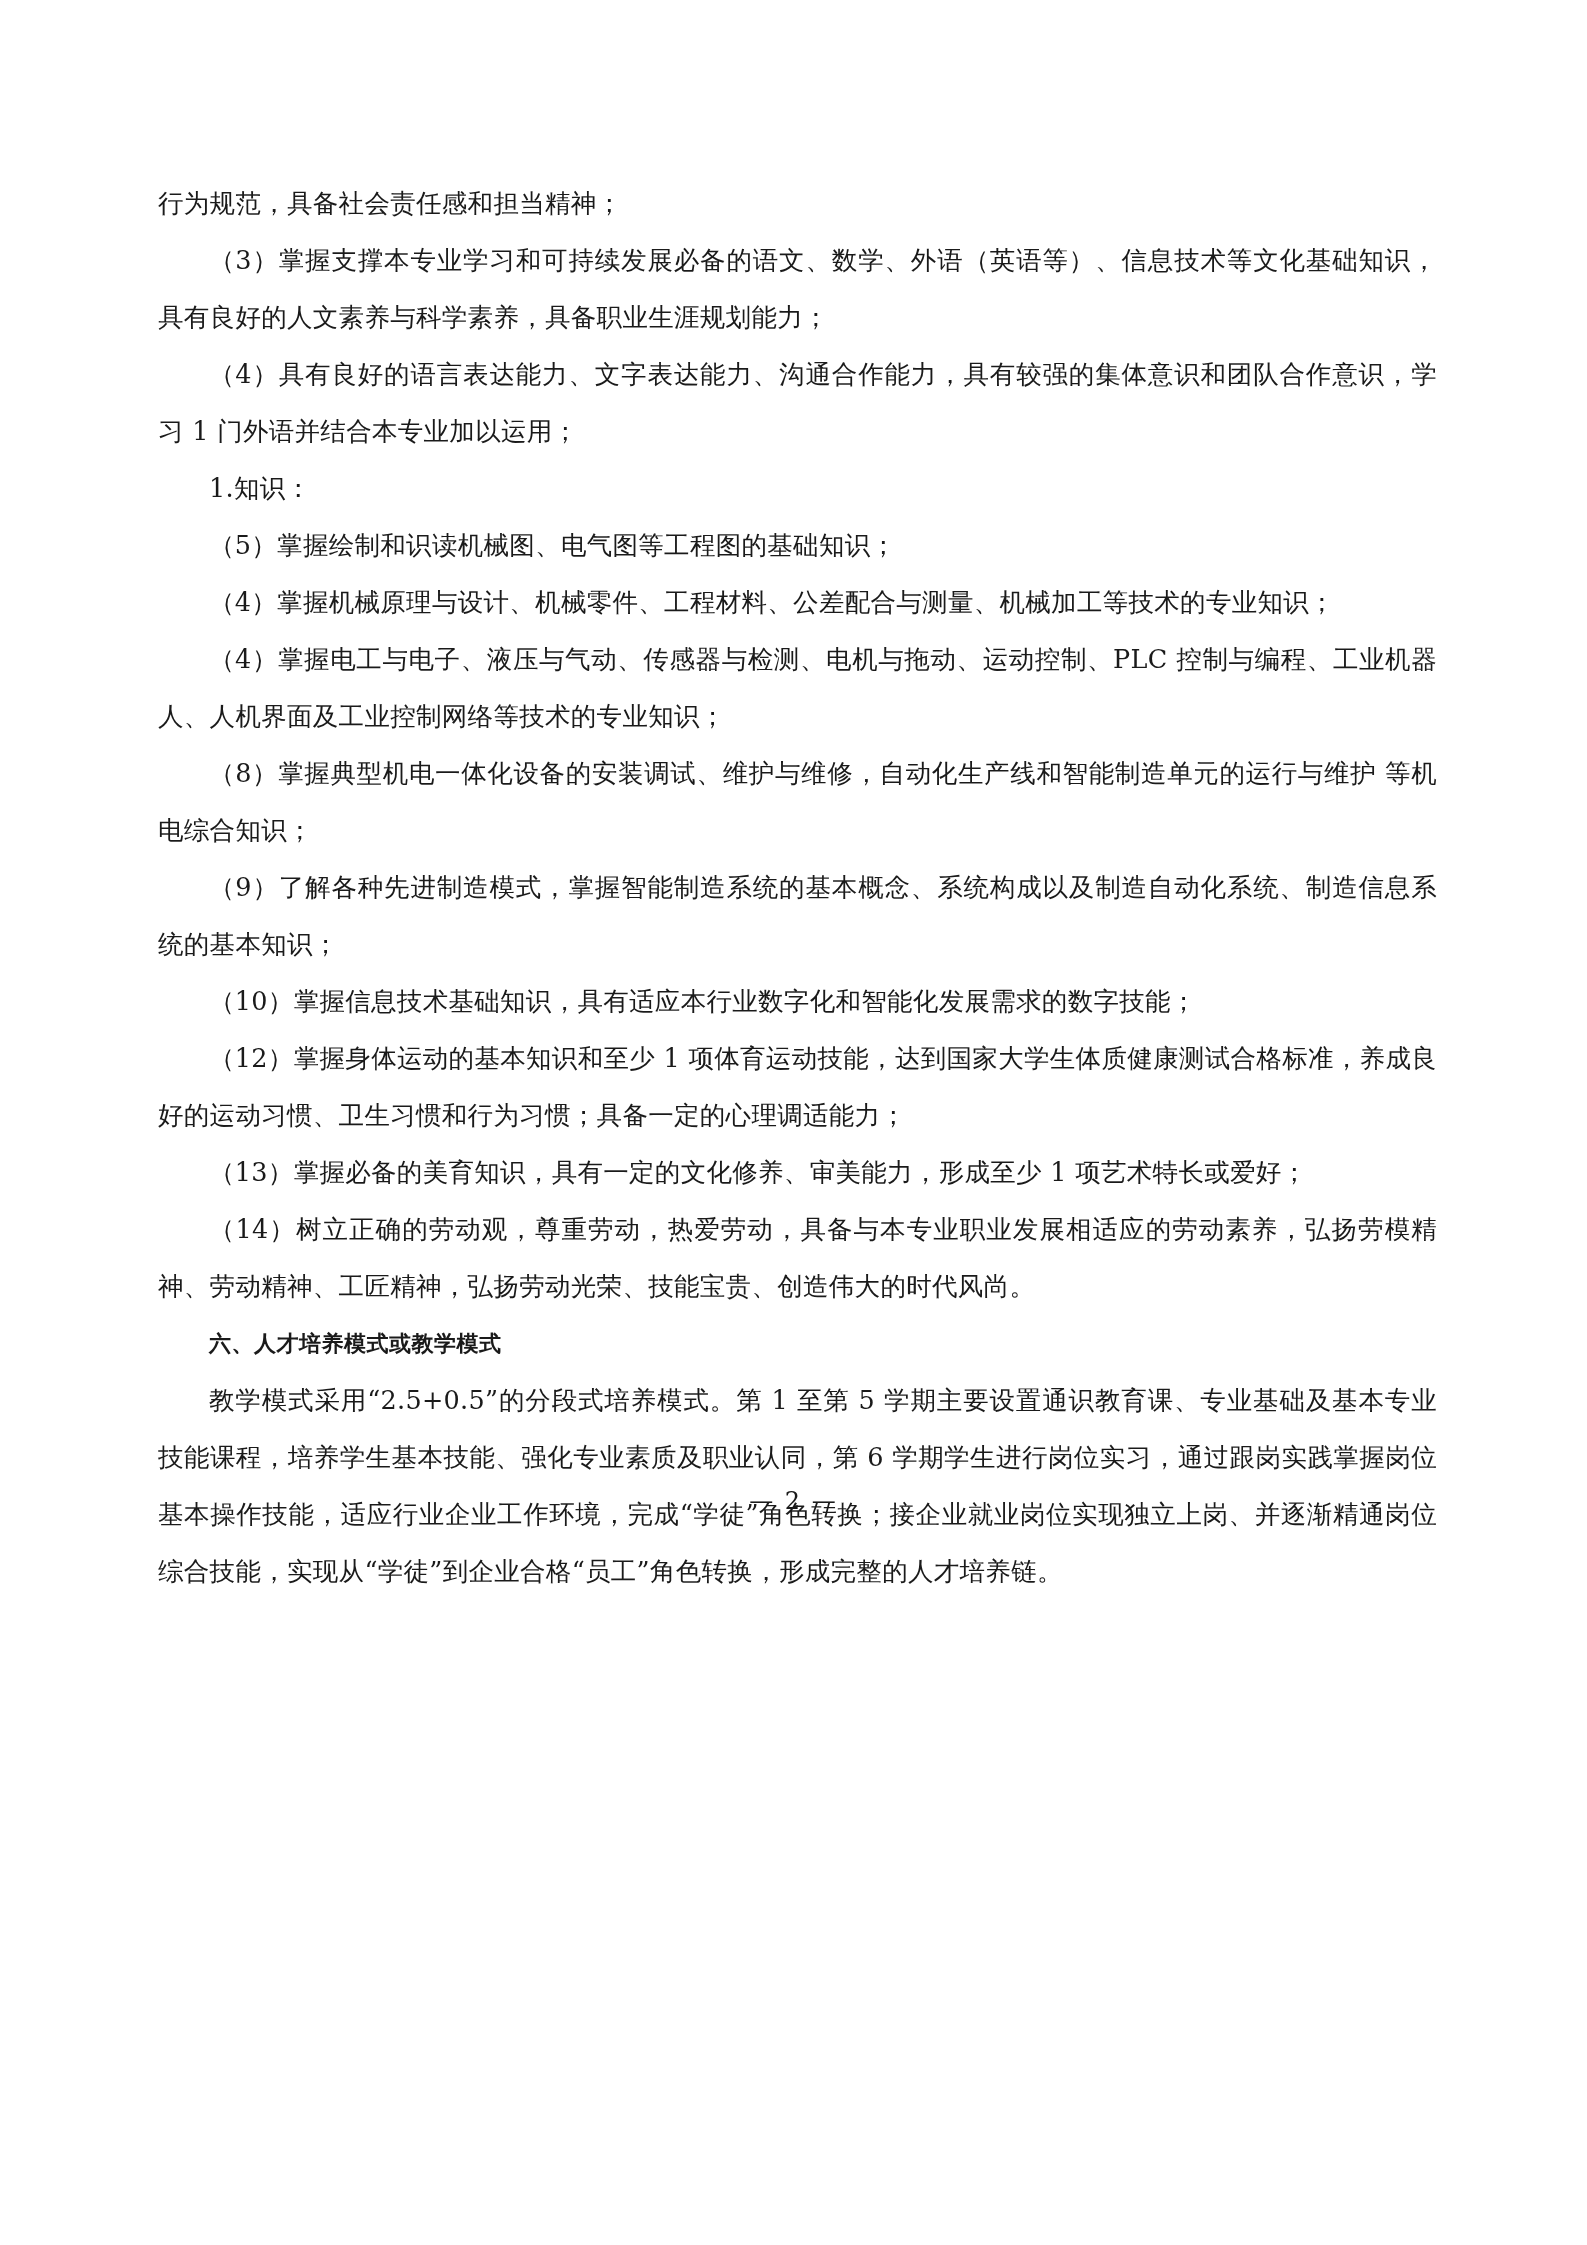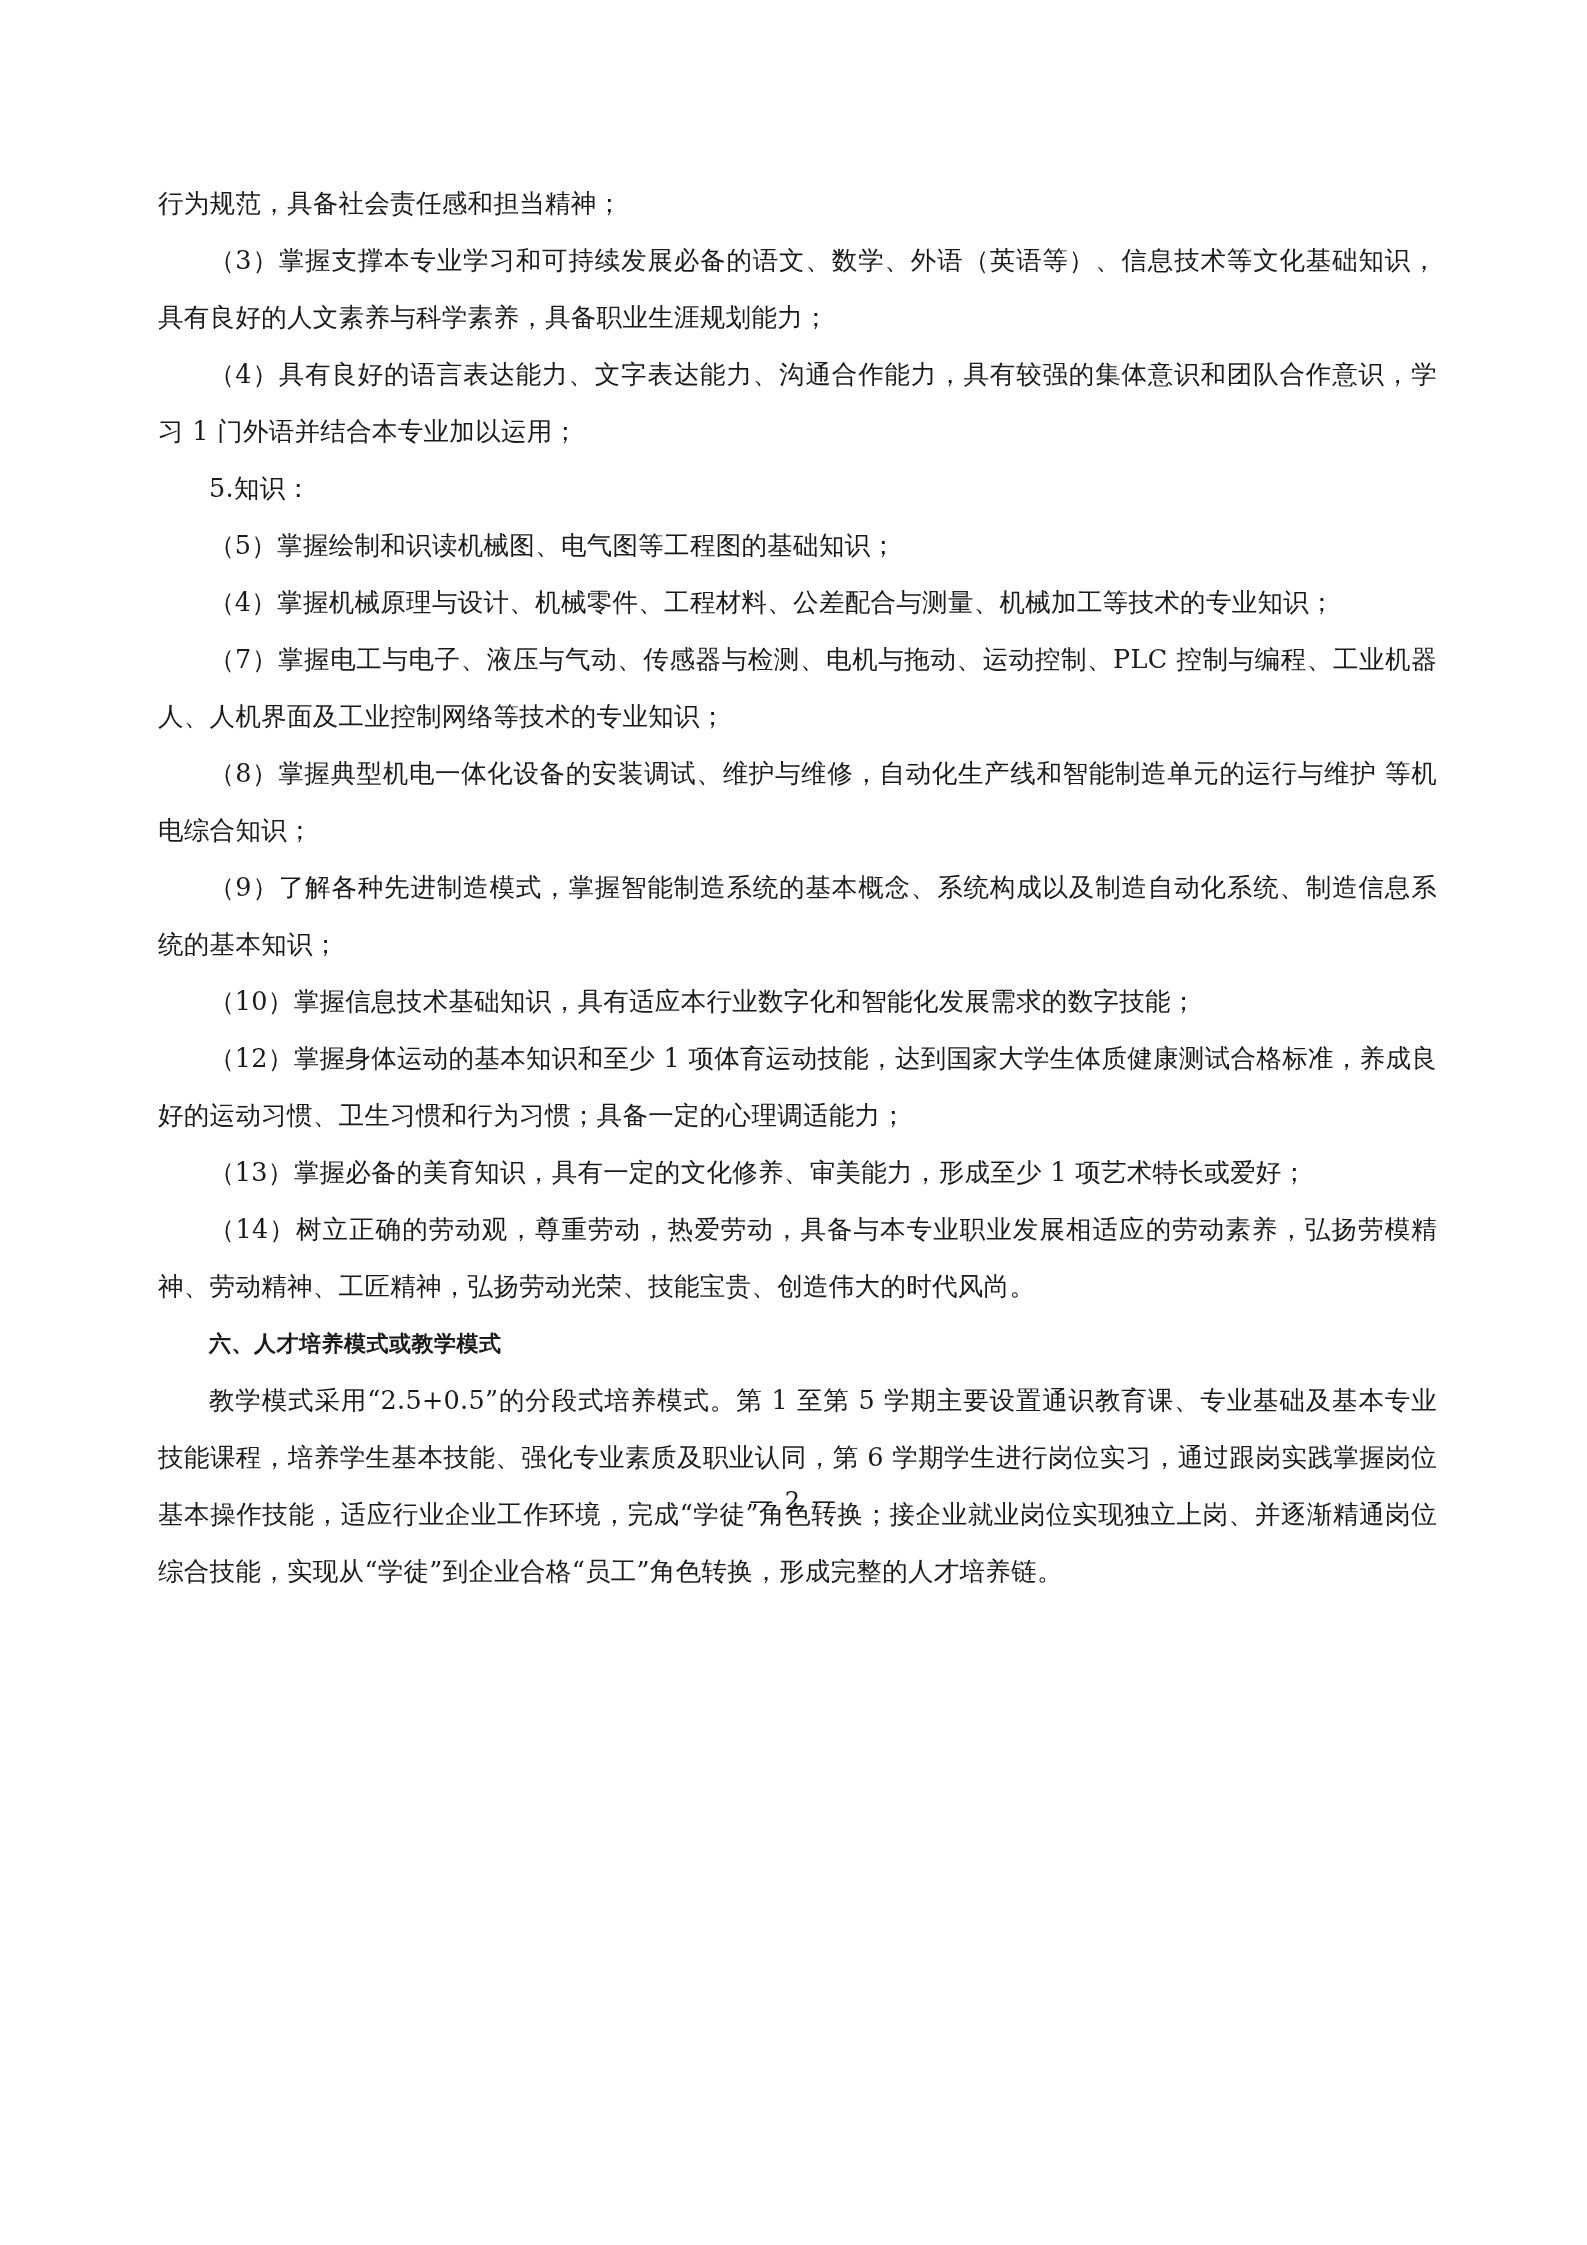--- a/index.html
+++ b/index.html
@@ -63,24 +63,24 @@
 </style>
 </head>
 <body>
 
 <div class="page">
   <div class="doc-body">
 
     <p class="para">行为规范，具备社会责任感和担当精神；</p>
     <p class="para indent2">（3）掌握支撑本专业学习和可持续发展必备的语文、数学、外语（英语等）、信息技术等文化基础知识，具有良好的人文素养与科学素养，具备职业生涯规划能力；</p>
     <p class="para indent2">（4）具有良好的语言表达能力、文字表达能力、沟通合作能力，具有较强的集体意识和团队合作意识，学习 1 门外语并结合本专业加以运用；</p>
-    <p class="para indent2">5.知识：</p>
+    <p class="para indent2">1.知识：</p>
     <p class="para indent2">（5）掌握绘制和识读机械图、电气图等工程图的基础知识；</p>
     <p class="para indent2">（4）掌握机械原理与设计、机械零件、工程材料、公差配合与测量、机械加工等技术的专业知识；</p>
-    <p class="para indent2">（7）掌握电工与电子、液压与气动、传感器与检测、电机与拖动、运动控制、PLC 控制与编程、工业机器人、人机界面及工业控制网络等技术的专业知识；</p>
+    <p class="para indent2">（4）掌握电工与电子、液压与气动、传感器与检测、电机与拖动、运动控制、PLC 控制与编程、工业机器人、人机界面及工业控制网络等技术的专业知识；</p>
     <p class="para indent2">（8）掌握典型机电一体化设备的安装调试、维护与维修，自动化生产线和智能制造单元的运行与维护 等机电综合知识；</p>
     <p class="para indent2">（9）了解各种先进制造模式，掌握智能制造系统的基本概念、系统构成以及制造自动化系统、制造信息系统的基本知识；</p>
     <p class="para indent2">（10）掌握信息技术基础知识，具有适应本行业数字化和智能化发展需求的数字技能；</p>
     <p class="para indent2">（12）掌握身体运动的基本知识和至少 1 项体育运动技能，达到国家大学生体质健康测试合格标准，养成良好的运动习惯、卫生习惯和行为习惯；具备一定的心理调适能力；</p>
     <p class="para indent2">（13）掌握必备的美育知识，具有一定的文化修养、审美能力，形成至少 1 项艺术特长或爱好；</p>
     <p class="para indent2">（14）树立正确的劳动观，尊重劳动，热爱劳动，具备与本专业职业发展相适应的劳动素养，弘扬劳模精神、劳动精神、工匠精神，弘扬劳动光荣、技能宝贵、创造伟大的时代风尚。</p>
 
     <p class="heading">六、人才培养模式或教学模式</p>
 
     <p class="para indent2">教学模式采用“2.5+0.5”的分段式培养模式。第 1 至第 5 学期主要设置通识教育课、专业基础及基本专业技能课程，培养学生基本技能、强化专业素质及职业认同，第 6 学期学生进行岗位实习，通过跟岗实践掌握岗位基本操作技能，适应行业企业工作环境，完成“学徒”角色转换；接企业就业岗位实现独立上岗、并逐渐精通岗位综合技能，实现从“学徒”到企业合格“员工”角色转换，形成完整的人才培养链。</p>

